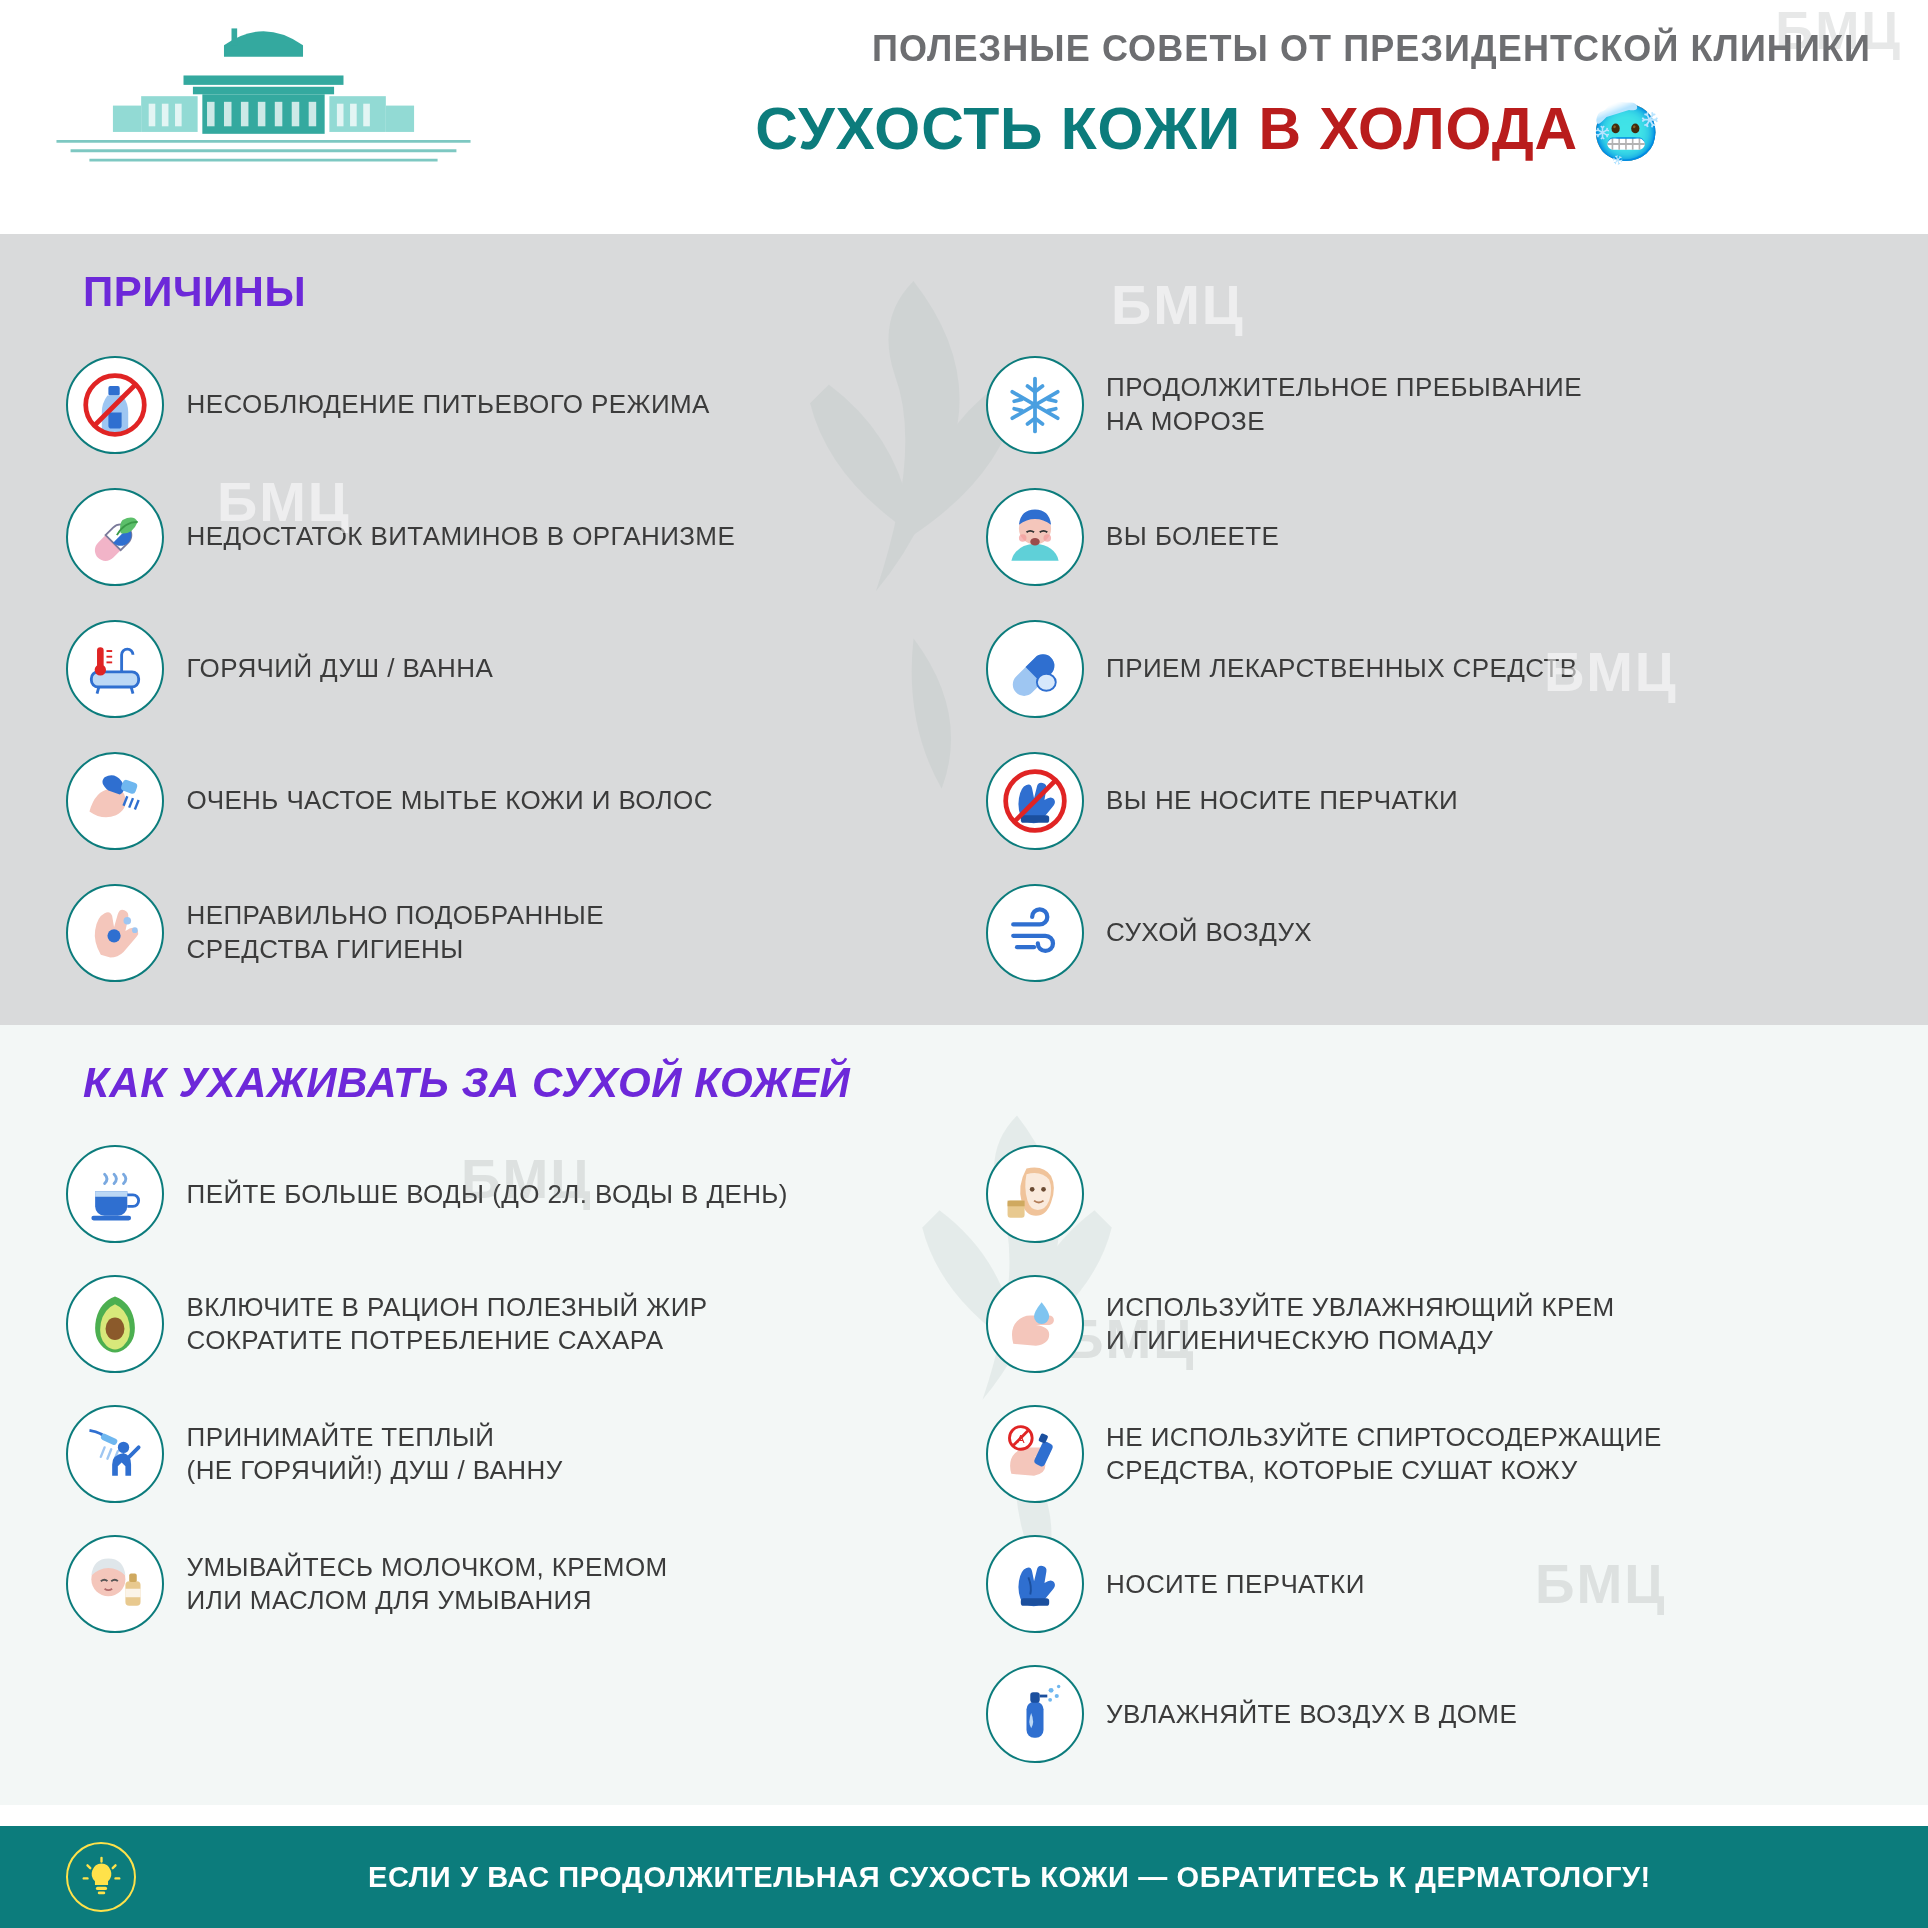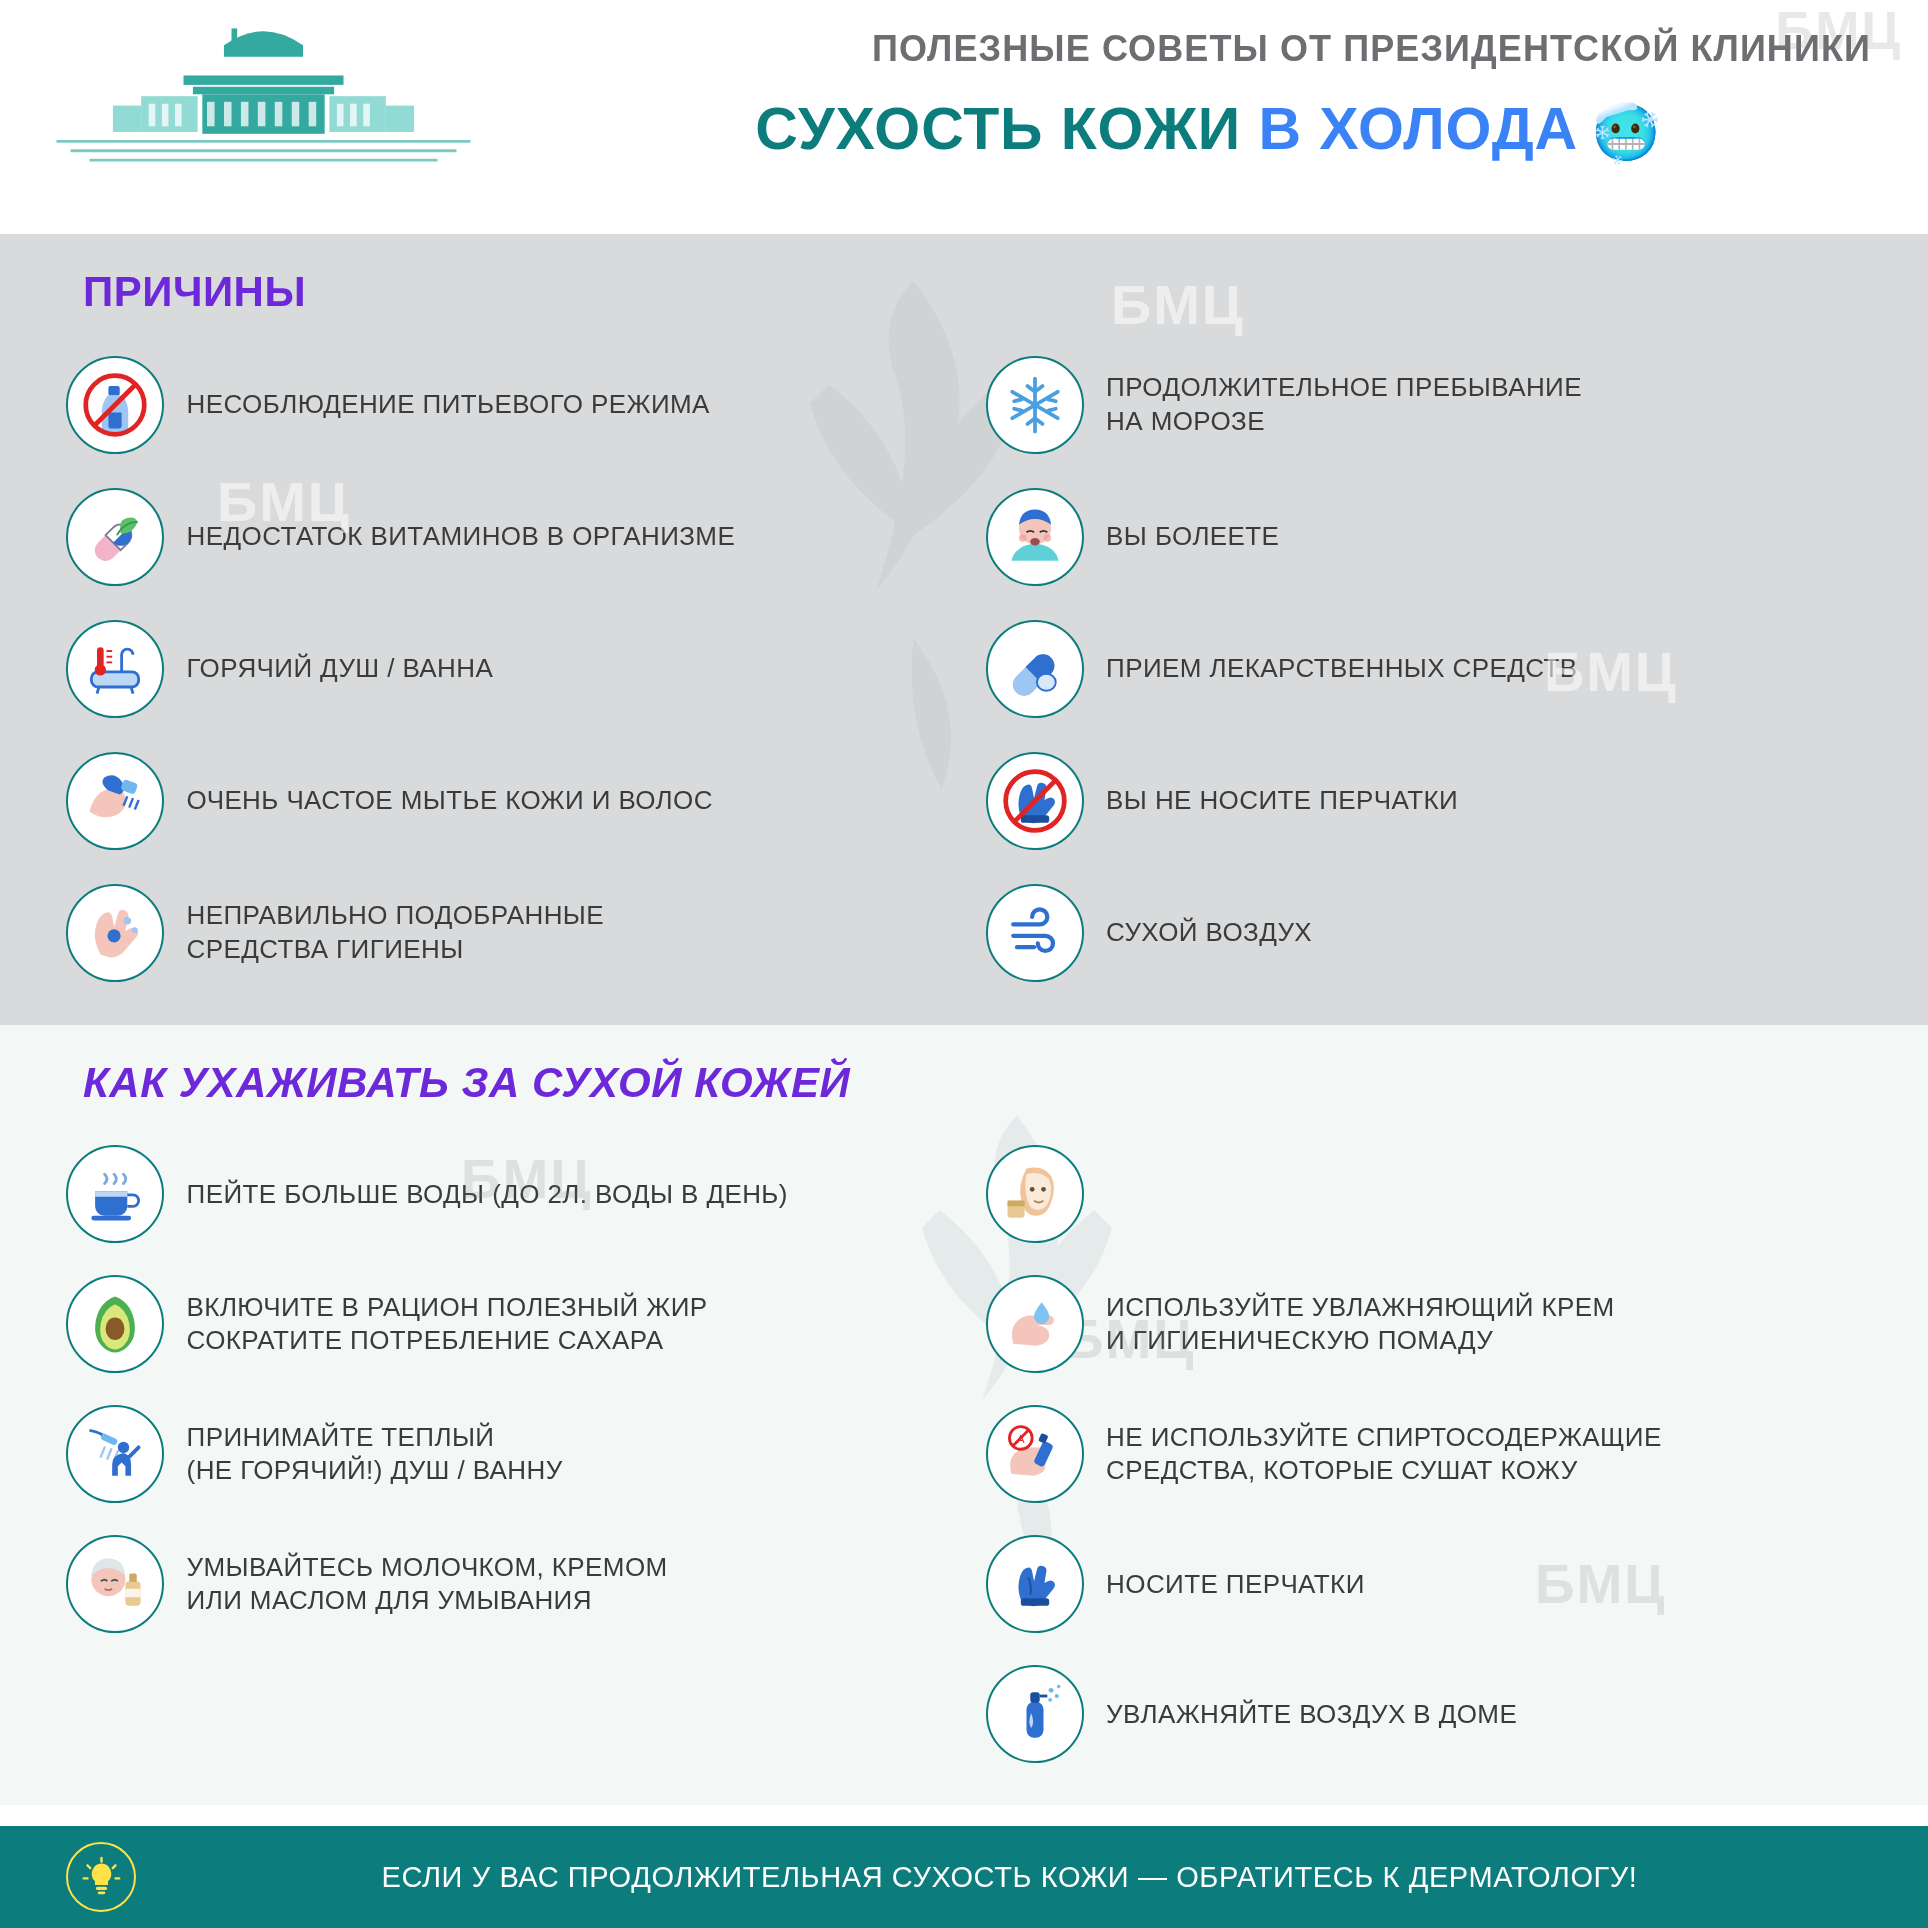--- a/index.html
+++ b/index.html
@@ -49,21 +49,21 @@
     margin-top: 24.5px;
     font-size: 59px;
     font-weight: bold;
     letter-spacing: 0.9px;
     color: #0c7c7c;
     text-transform: uppercase;
     text-align: center;
     white-space: nowrap;
   }
   .main-title .blue {
-    color: #3b82f6;
+    color: #b91c1c;
   }
   .title-emoji {
     font-size: 56px;
     vertical-align: middle;
     margin-left: 13px;
   }
 
   
   .section {
     position: relative;
@@ -148,21 +148,21 @@
     border: 2.8px solid #ffe24a;
     display: flex;
     align-items: center;
     justify-content: center;
     box-sizing: border-box;
   }
   .footer-text {
     flex: 1;
     text-align: center;
     font-size: 29px;
-    font-weight: normal;
+    font-weight: bold;
     color: #ffffff;
     letter-spacing: 0.6px;
     text-transform: uppercase;
     padding-right: 45px;
   }
 
   
   .wm {
     position: absolute;
     font-size: 53px;

